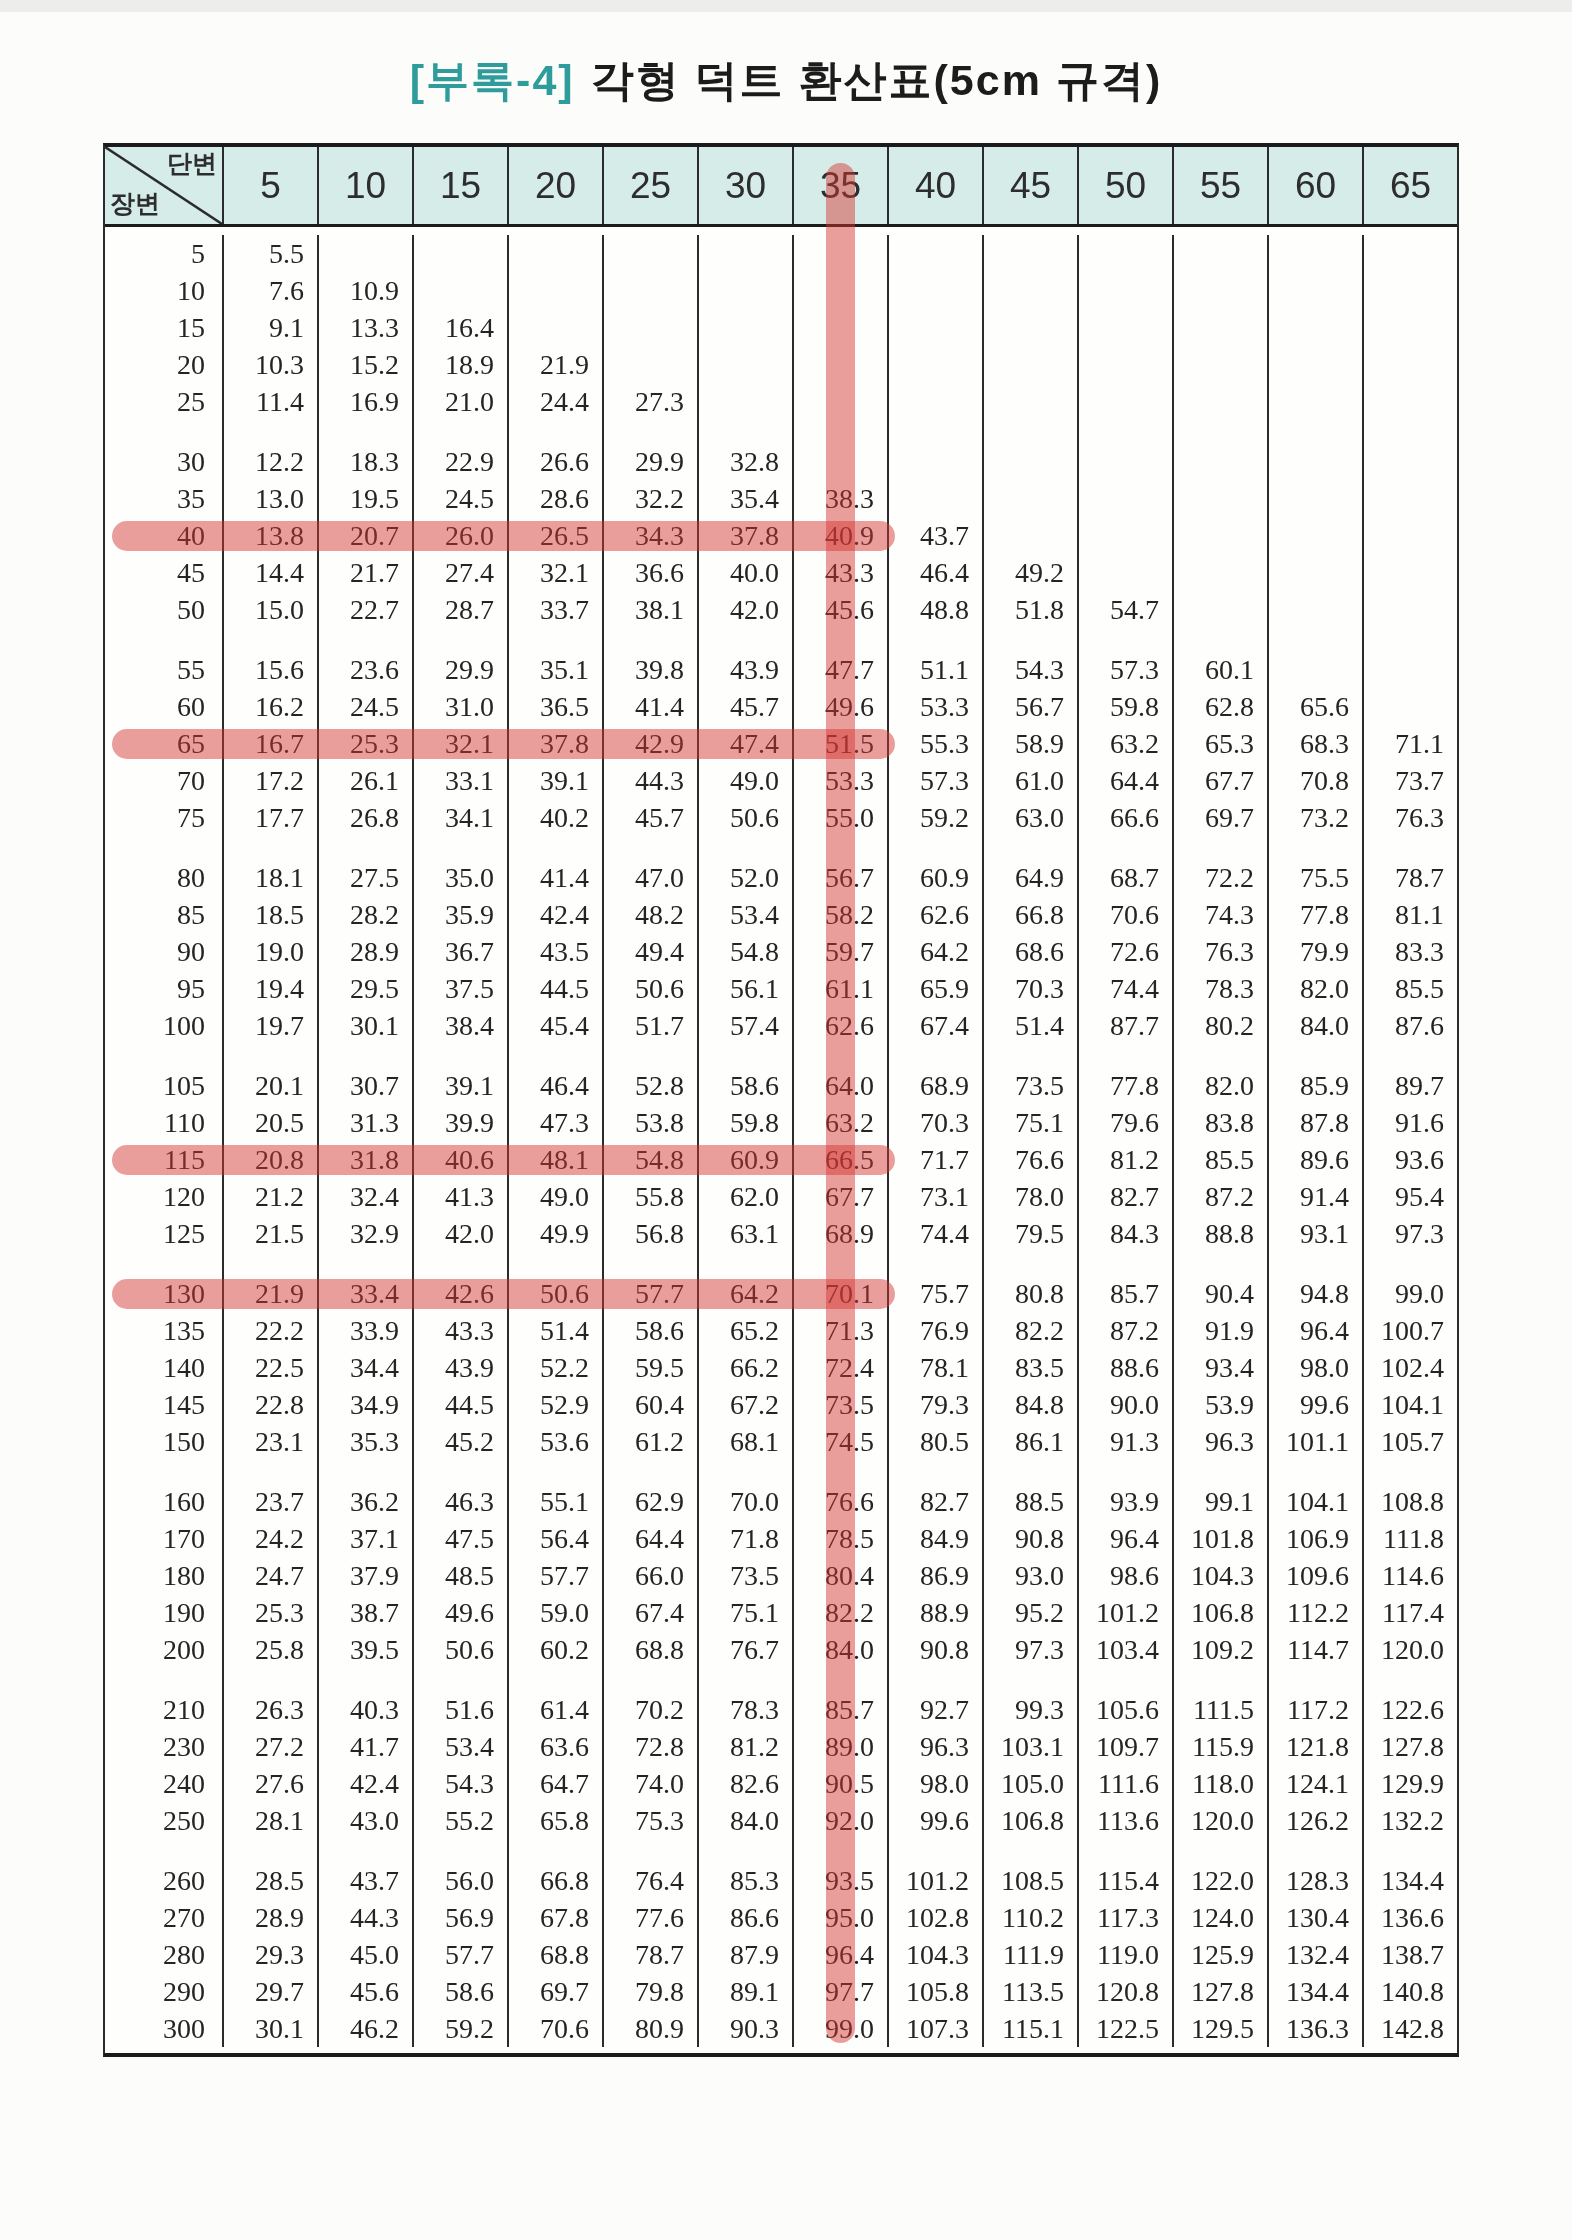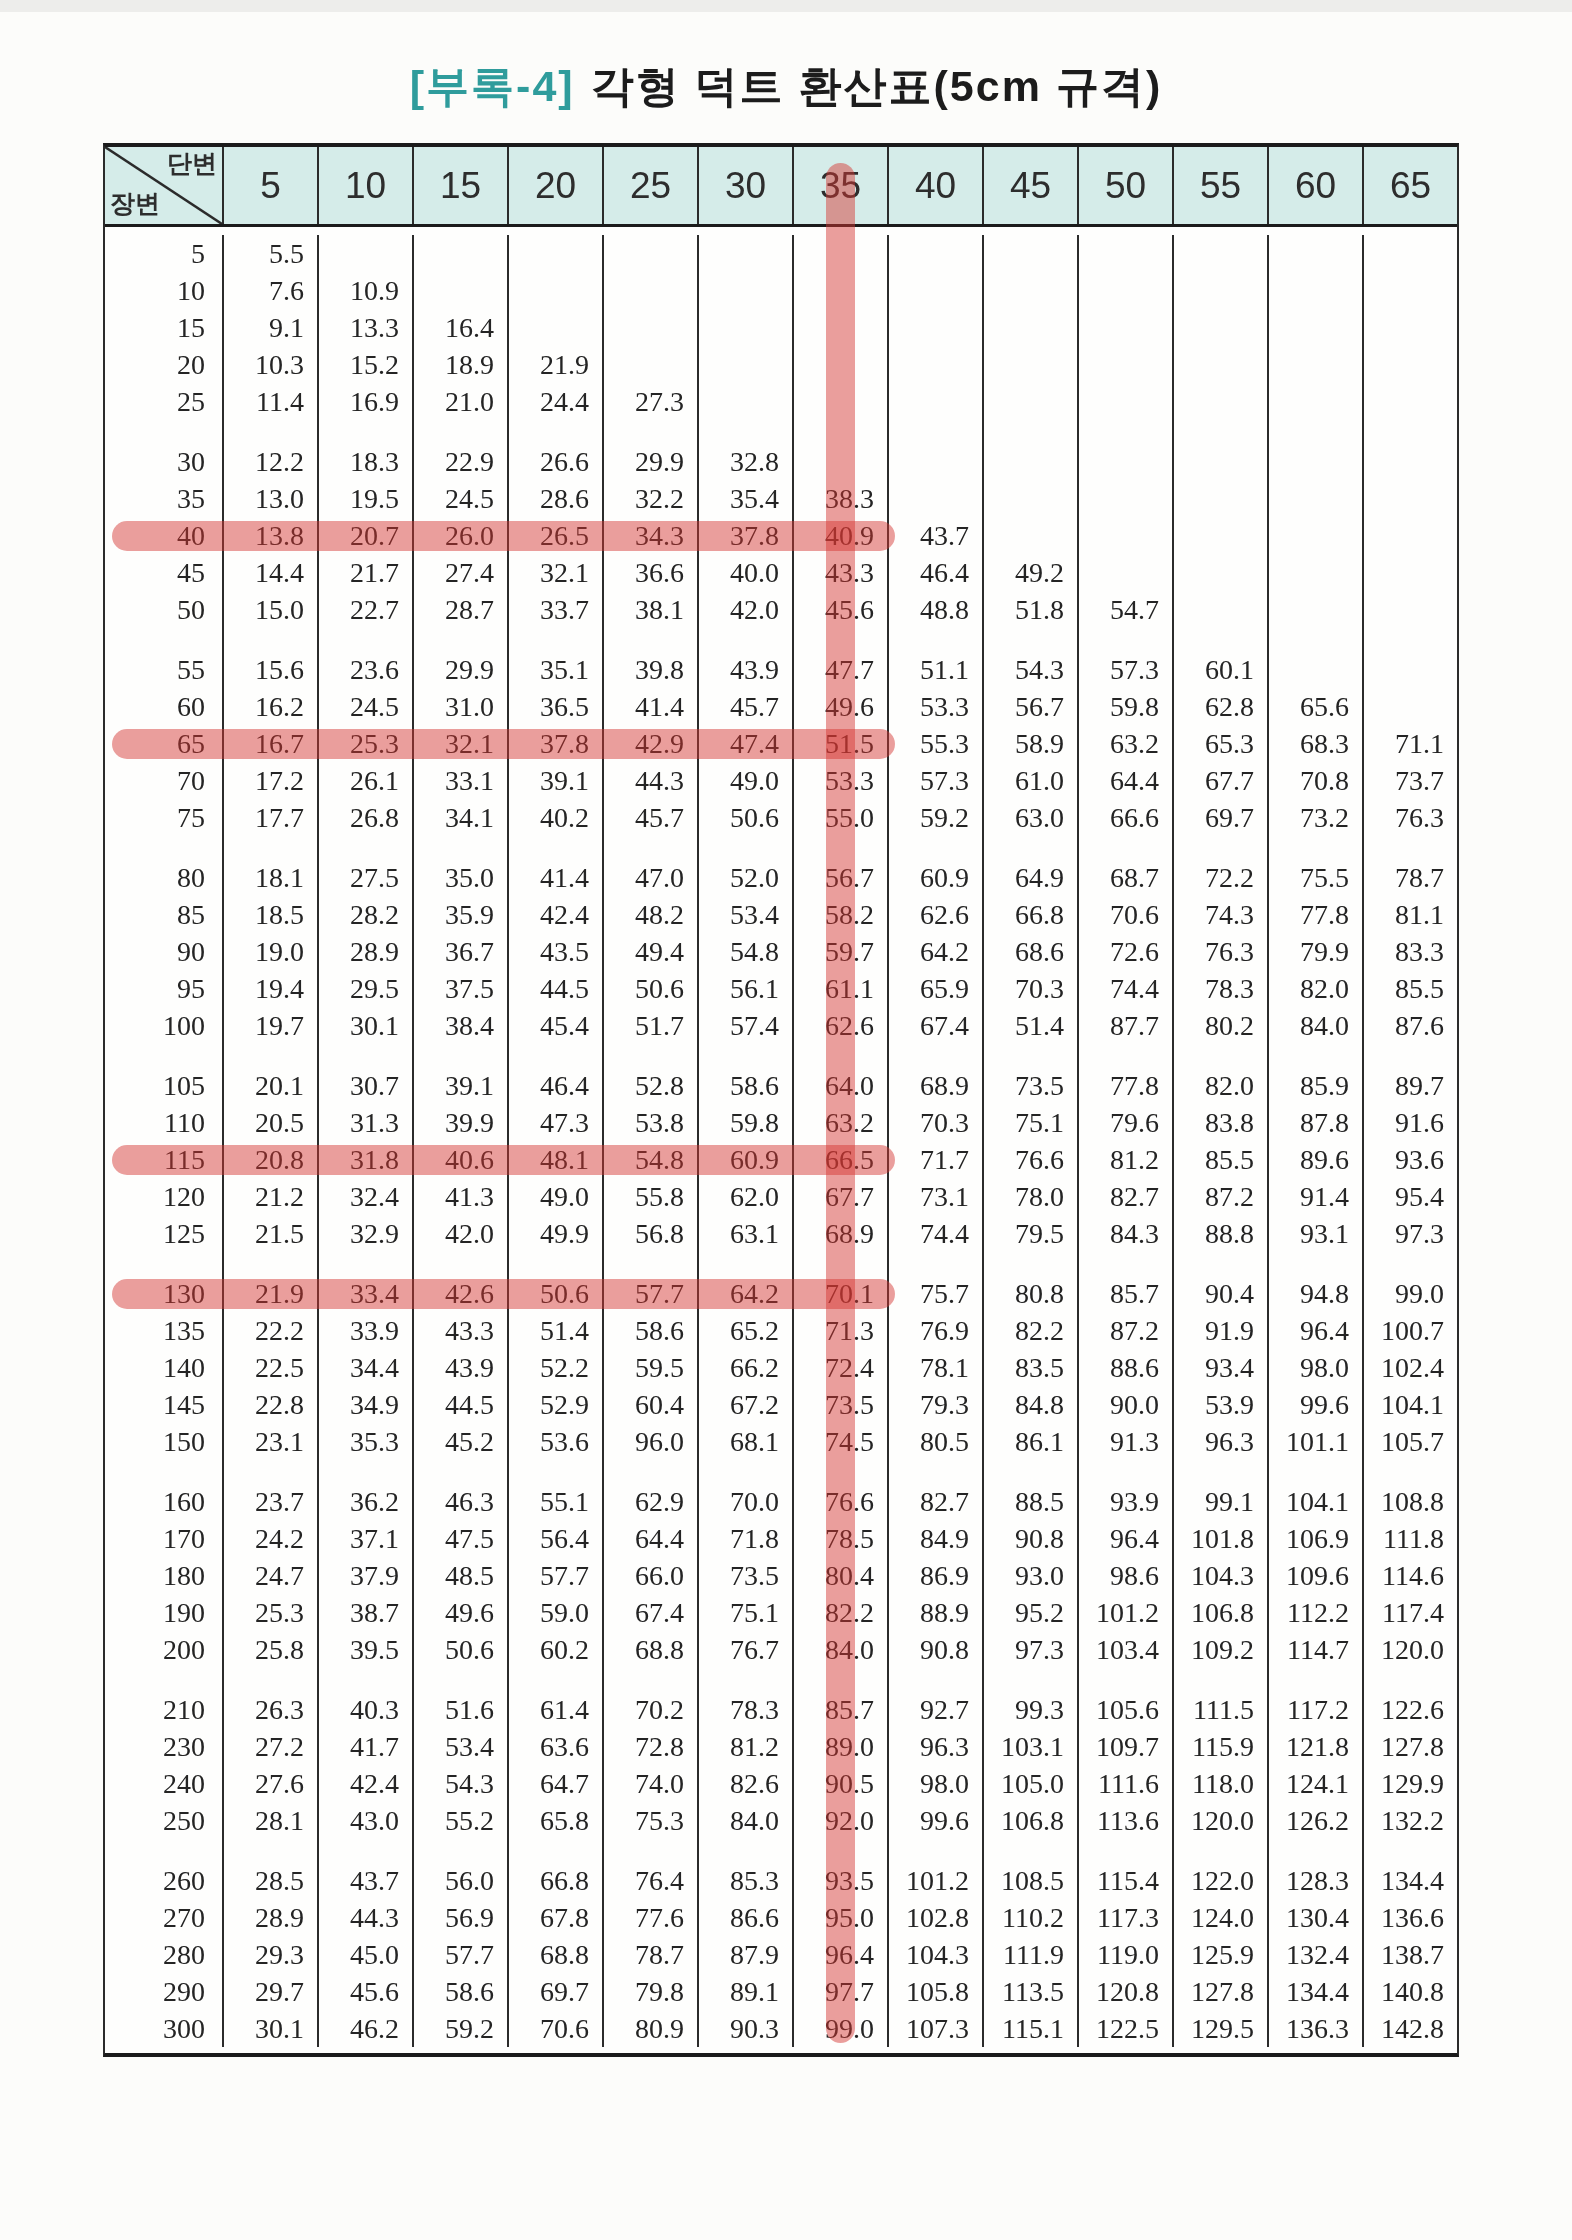--- a/index.html
+++ b/index.html
@@ -5,21 +5,21 @@
   html,body { margin:0; padding:0; background:#ffffff; }
   .page {
     position:relative; width:1572px; height:2240px;
     background:#fcfcfa; overflow:hidden;
     font-family:"Liberation Serif","DejaVu Serif",serif;
     color:#242424;
   }
   .page-edge { position:absolute; left:0; top:0; width:100%; height:12px; background:#ededeb; }
 
   .title {
-    position:absolute; top:58px; left:0; width:100%;
+    position:absolute; top:52px; left:0; width:100%;
     text-align:center; font-family:"Liberation Sans","DejaVu Sans",sans-serif;
     font-size:43px; font-weight:bold; letter-spacing:2px; color:#1c1c1c;
     white-space:nowrap;
   }
   .title .tag { color:var(--accent,#2f9c9c); margin-right:16px; }
 
   .table {
     position:absolute; left:103px; top:143px; width:1352px;
     border-left:2px solid #2b2b2b; border-right:2px solid #2b2b2b;
     border-top:4px solid #1b1b1b; border-bottom:4px solid #1b1b1b;
@@ -656,21 +656,21 @@
           <div class="cell">53.9</div>
           <div class="cell">99.6</div>
           <div class="cell">104.1</div>
         </div>
         <div class="row grid-row">
           <div class="cell label-cell">150</div>
           <div class="cell">23.1</div>
           <div class="cell">35.3</div>
           <div class="cell">45.2</div>
           <div class="cell">53.6</div>
-          <div class="cell">96.0</div>
+          <div class="cell">61.2</div>
           <div class="cell">68.1</div>
           <div class="cell">74.5</div>
           <div class="cell">80.5</div>
           <div class="cell">86.1</div>
           <div class="cell">91.3</div>
           <div class="cell">96.3</div>
           <div class="cell">101.1</div>
           <div class="cell">105.7</div>
         </div>
         <div class="row spacer grid-row">

